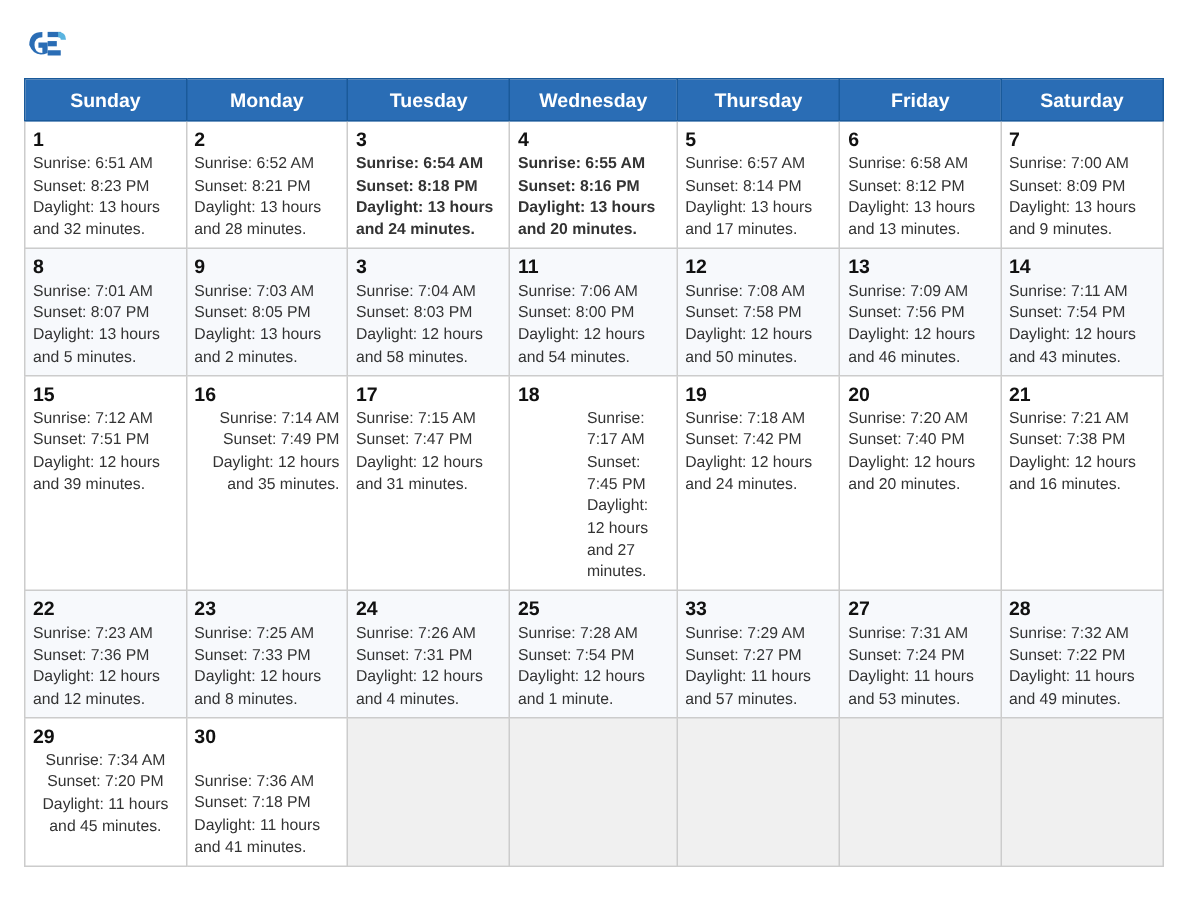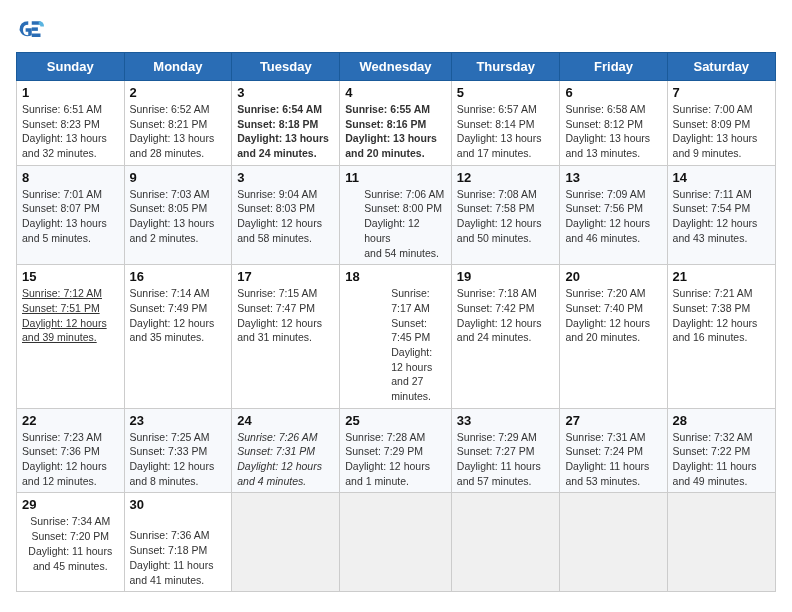--- a/index.html
+++ b/index.html
@@ -184,28 +184,28 @@
         </td>
         <td>
           <span class="day-number">9</span>
           <div class="day-detail" style="white-space: pre-line;">Sunrise: 7:03 AM
 Sunset: 8:05 PM
 Daylight: 13 hours
 and 2 minutes.</div>
         </td>
         <td>
           <span class="day-number">3</span>
-          <div class="day-detail" style="white-space: pre-line;">Sunrise: 9:04 AM
+          <div class="day-detail" style="white-space: pre-line;">Sunrise: 7:04 AM
 Sunset: 8:03 PM
 Daylight: 12 hours
 and 58 minutes.</div>
         </td>
         <td>
           <span class="day-number">11</span>
-          <div class="day-detail" style="white-space: pre-line; margin-left: 19px;">Sunrise: 7:06 AM
+          <div class="day-detail" style="white-space: pre-line;">Sunrise: 7:06 AM
 Sunset: 8:00 PM
 Daylight: 12 hours
 and 54 minutes.</div>
         </td>
         <td>
           <span class="day-number">12</span>
           <div class="day-detail" style="white-space: pre-line;">Sunrise: 7:08 AM
 Sunset: 7:58 PM
 Daylight: 12 hours
 and 50 minutes.</div>
@@ -221,28 +221,28 @@
           <span class="day-number">14</span>
           <div class="day-detail" style="white-space: pre-line;">Sunrise: 7:11 AM
 Sunset: 7:54 PM
 Daylight: 12 hours
 and 43 minutes.</div>
         </td>
       </tr>
       <tr>
         <td>
           <span class="day-number">15</span>
-          <div class="day-detail" style="white-space: pre-line; text-decoration: underline;">Sunrise: 7:12 AM
+          <div class="day-detail" style="white-space: pre-line;">Sunrise: 7:12 AM
 Sunset: 7:51 PM
 Daylight: 12 hours
 and 39 minutes.</div>
         </td>
         <td>
           <span class="day-number">16</span>
-          <div class="day-detail" style="white-space: pre-line;">Sunrise: 7:14 AM
+          <div class="day-detail" style="white-space: pre-line; text-align: right;">Sunrise: 7:14 AM
 Sunset: 7:49 PM
 Daylight: 12 hours
 and 35 minutes.</div>
         </td>
         <td>
           <span class="day-number">17</span>
           <div class="day-detail" style="white-space: pre-line;">Sunrise: 7:15 AM
 Sunset: 7:47 PM
 Daylight: 12 hours
 and 31 minutes.</div>
@@ -286,29 +286,29 @@
         </td>
         <td>
           <span class="day-number">23</span>
           <div class="day-detail" style="white-space: pre-line;">Sunrise: 7:25 AM
 Sunset: 7:33 PM
 Daylight: 12 hours
 and 8 minutes.</div>
         </td>
         <td>
           <span class="day-number">24</span>
-          <div class="day-detail" style="white-space: pre-line; font-style: italic;">Sunrise: 7:26 AM
+          <div class="day-detail" style="white-space: pre-line;">Sunrise: 7:26 AM
 Sunset: 7:31 PM
 Daylight: 12 hours
 and 4 minutes.</div>
         </td>
         <td>
           <span class="day-number">25</span>
           <div class="day-detail" style="white-space: pre-line;">Sunrise: 7:28 AM
-Sunset: 7:29 PM
+Sunset: 7:54 PM
 Daylight: 12 hours
 and 1 minute.</div>
         </td>
         <td>
           <span class="day-number">33</span>
           <div class="day-detail" style="white-space: pre-line;">Sunrise: 7:29 AM
 Sunset: 7:27 PM
 Daylight: 11 hours
 and 57 minutes.</div>
         </td>

